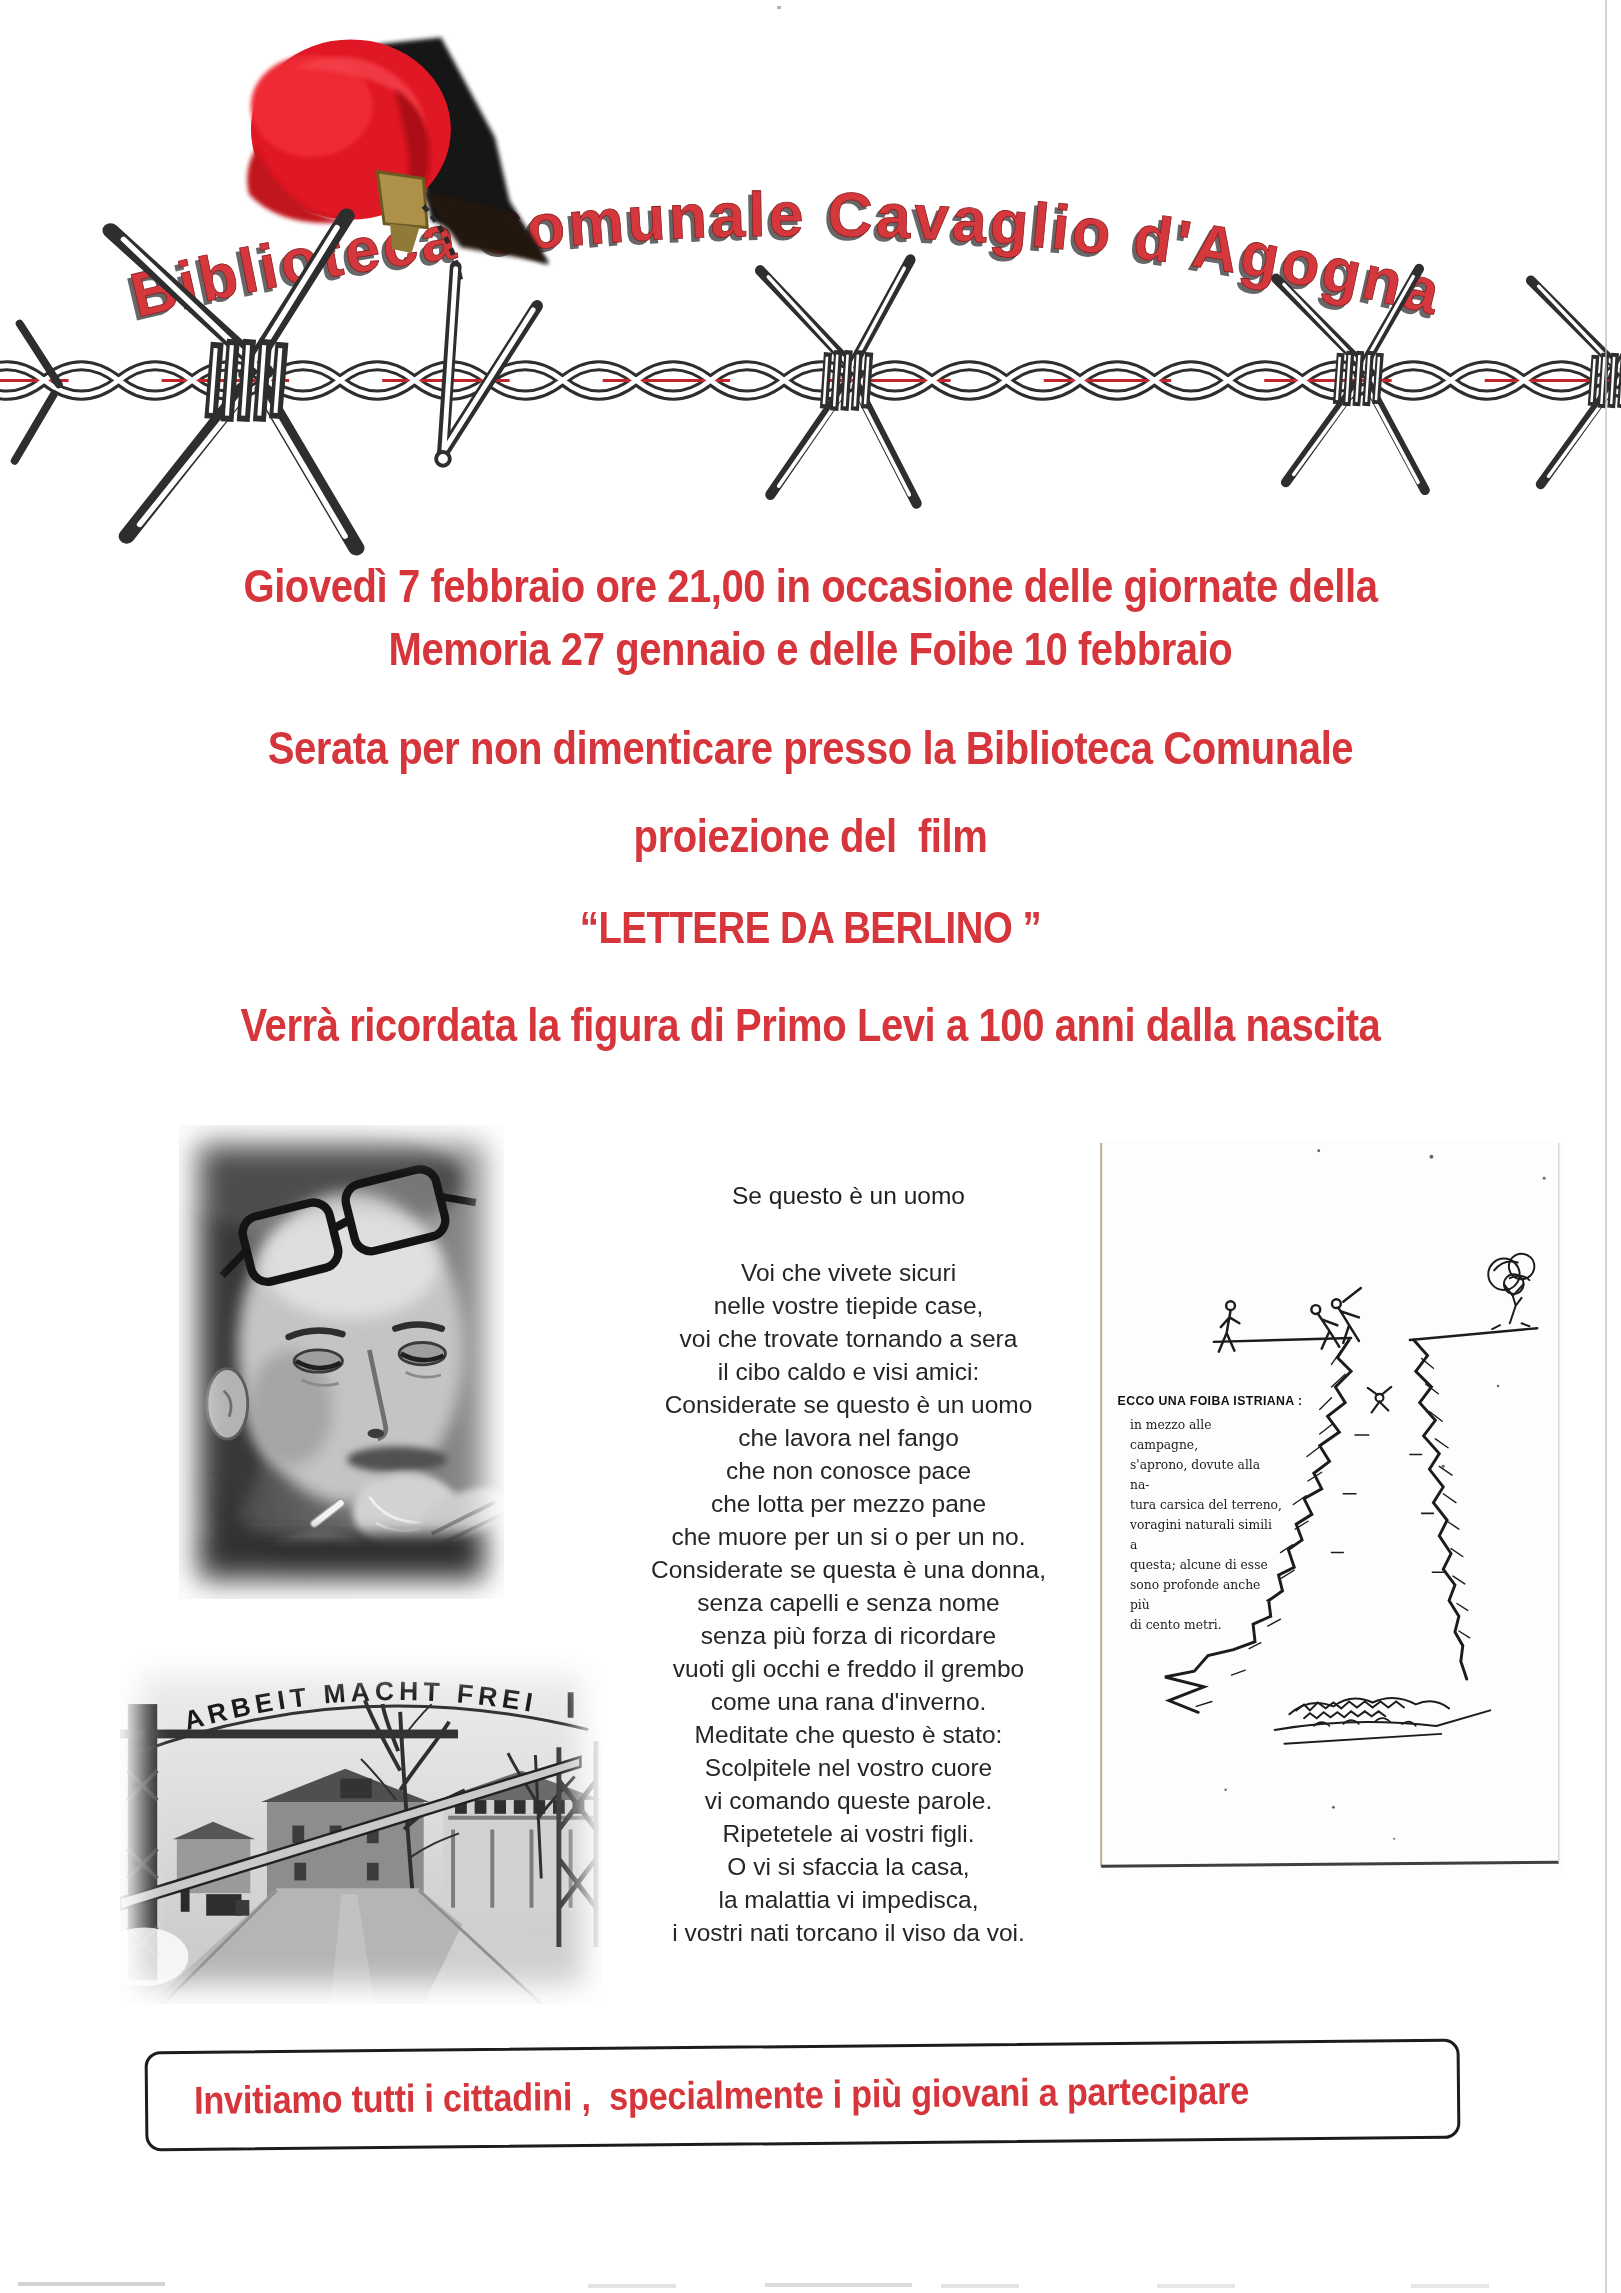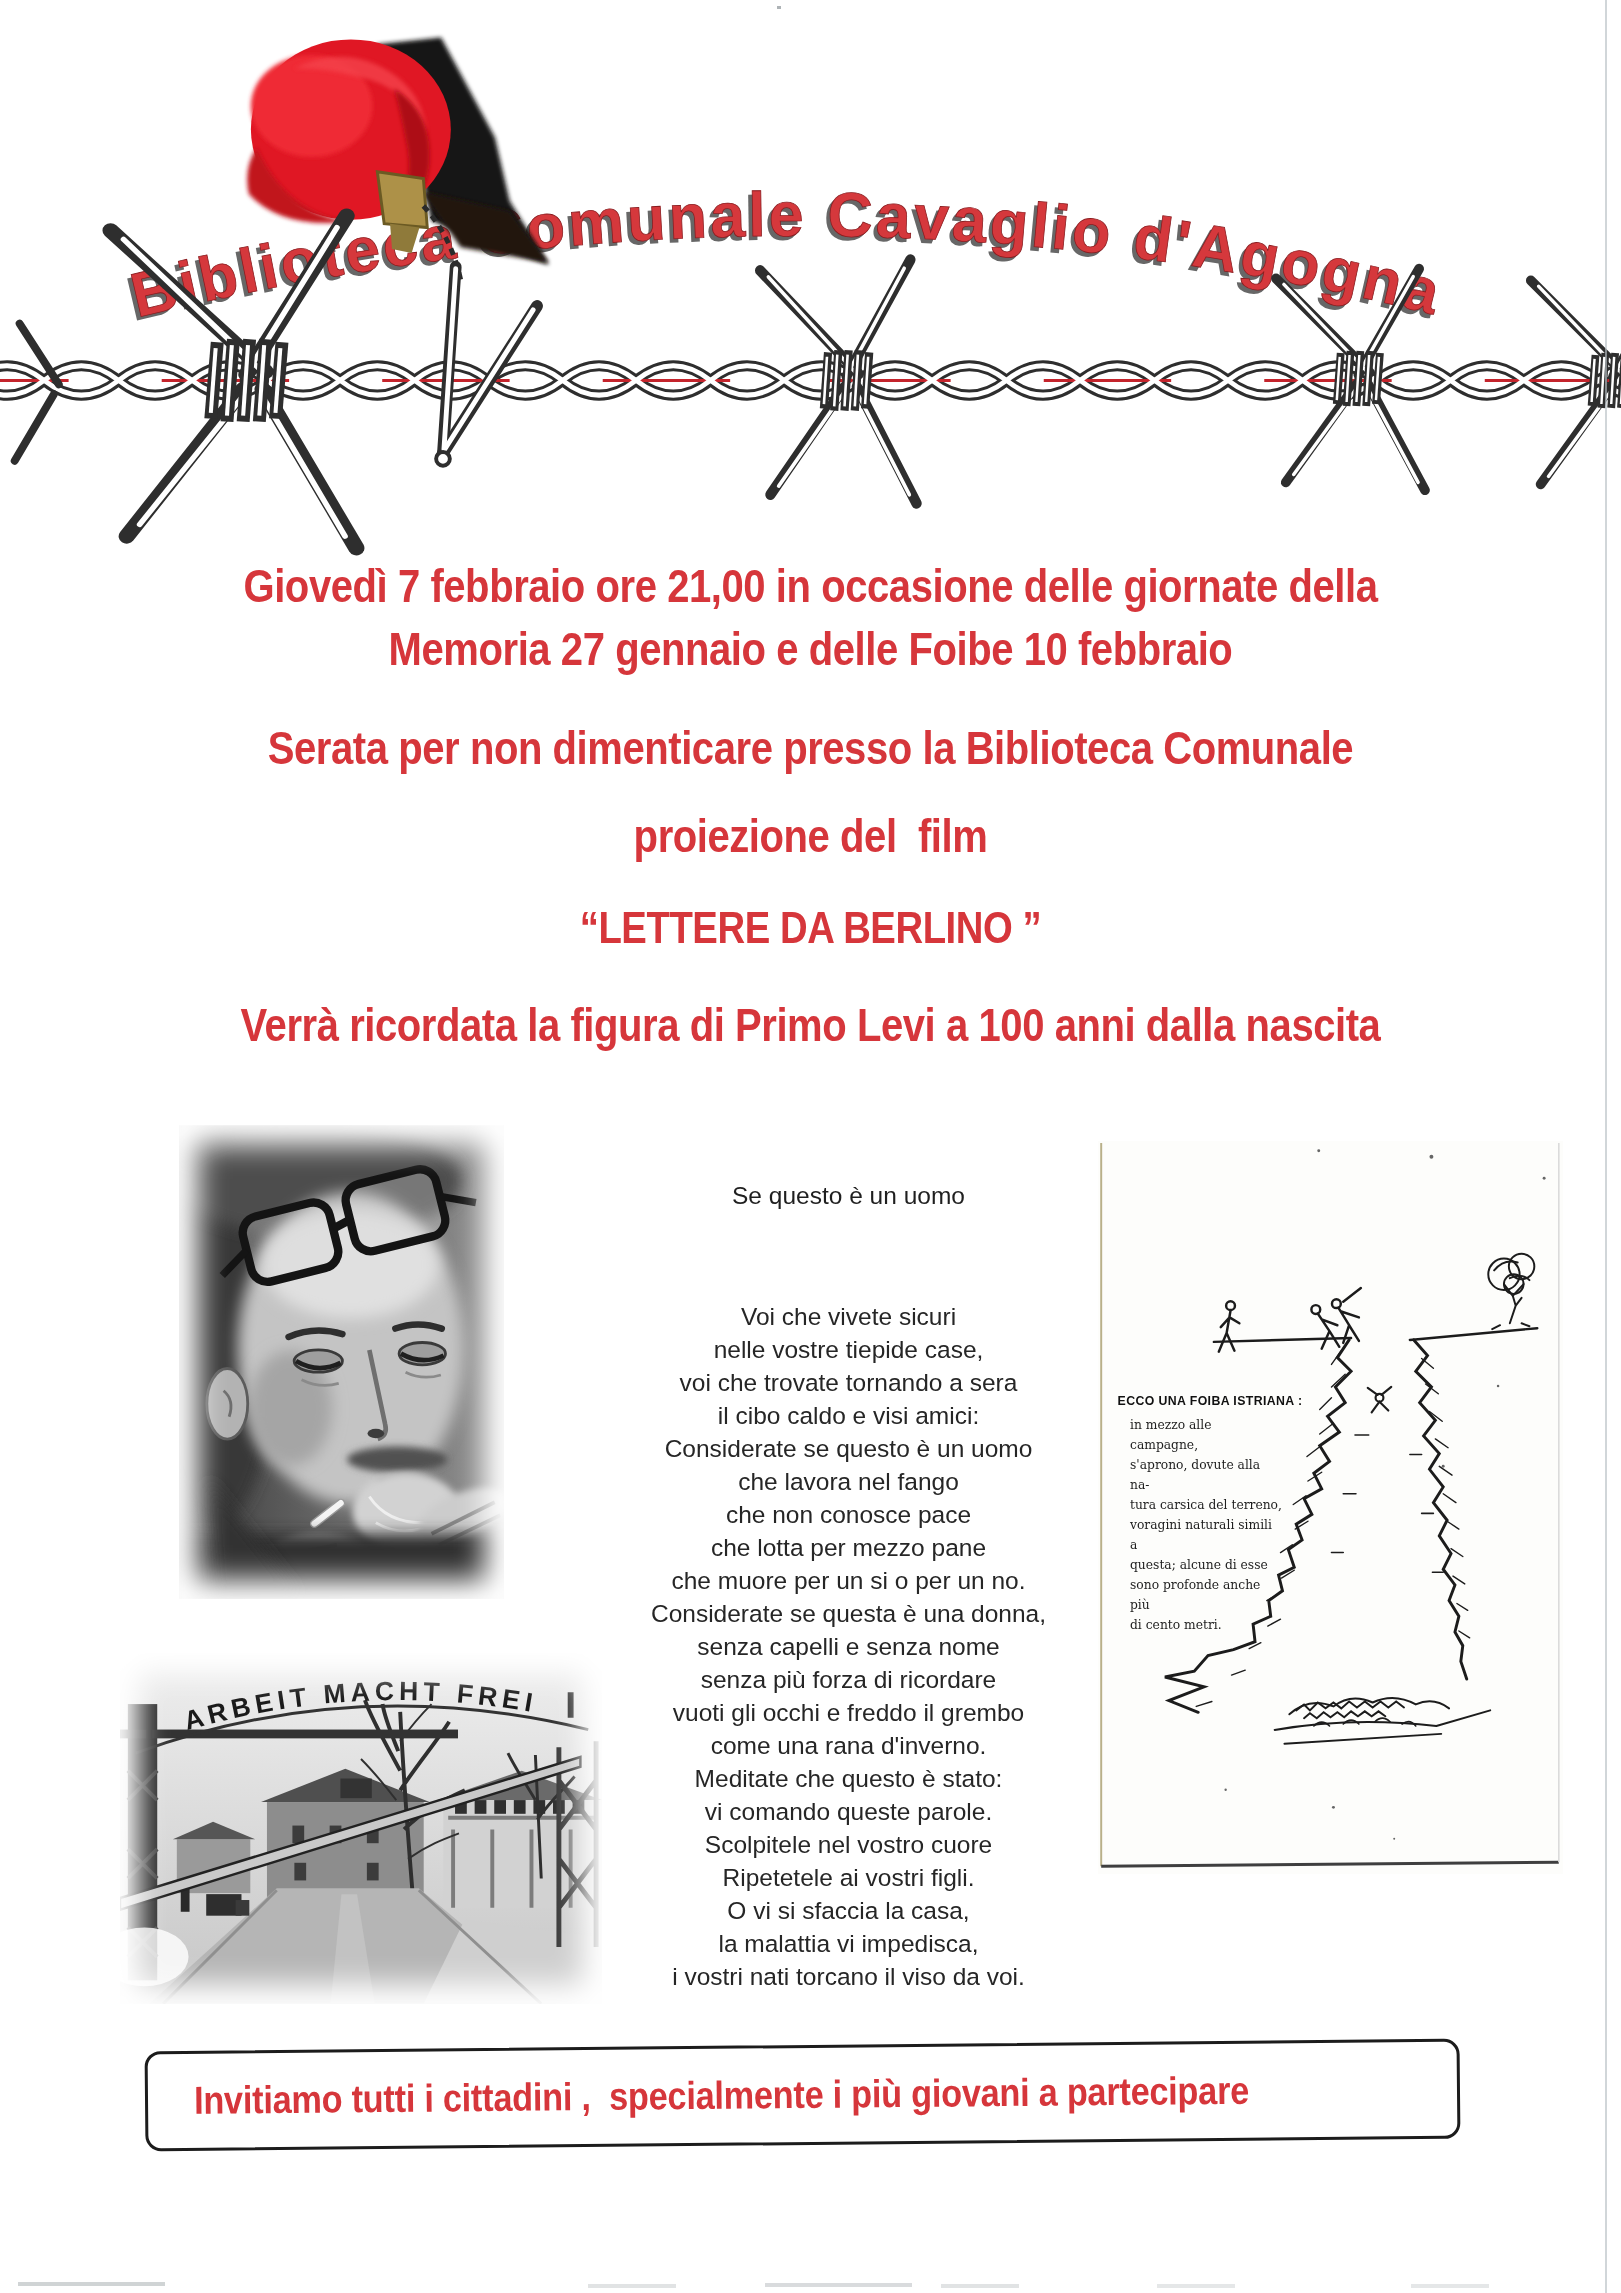--- a/index.html
+++ b/index.html
@@ -14,21 +14,21 @@
     transform:scaleX(0.87); transform-origin:center; white-space:pre;
   }
   .r1{top:559px;} .r2{top:622px;} .r3{top:721px;} .r4{top:809px;}
   .r5{top:903px; font-size:44px;} .r6{top:998px;}
   
   .poem-title{
     position:absolute; left:574px; top:1182px; width:549px; text-align:center;
     font-weight:normal; font-size:24.5px; color:#1f1f1f; letter-spacing:0px;
   }
   .poem{
-    position:absolute; left:574px; top:1300px; width:549px; text-align:center;
+    position:absolute; left:574px; top:1256px; width:549px; text-align:center;
     font-size:24.5px; line-height:33px; color:#262626;
   }
   
   .photo{position:absolute; overflow:hidden;}
   .vig{position:absolute; left:0; top:0; right:0; bottom:0; pointer-events:none;
        box-shadow:inset 0 0 29px 19.6px #ffffff;}
   
   .foiba-page{position:absolute; left:1098px; top:1141px; width:465px; height:733px; background:#fdfdfb;}
   .foiba-cap-title{
     position:absolute; left:19.6px; top:253px; width:126px;
@@ -221,22 +221,22 @@
     <div>che lavora nel fango</div>
     <div>che non conosce pace</div>
     <div>che lotta per mezzo pane</div>
     <div>che muore per un si o per un no.</div>
     <div>Considerate se questa è una donna,</div>
     <div>senza capelli e senza nome</div>
     <div>senza più forza di ricordare</div>
     <div>vuoti gli occhi e freddo il grembo</div>
     <div>come una rana d'inverno.</div>
     <div>Meditate che questo è stato:</div>
+    <div>Scolpitele nel vostro cuore</div>
     <div>vi comando queste parole.</div>
-    <div>Scolpitele nel vostro cuore</div>
     <div>Ripetetele ai vostri figli.</div>
     <div>O vi si sfaccia la casa,</div>
     <div>la malattia vi impedisca,</div>
     <div>i vostri nati torcano il viso da voi.</div>
   </div>
 
   <div class="foiba-page">
     <svg width="465" height="733" viewBox="0 0 474 748" style="position:absolute;left:0;top:0">
 
       <path d="M 3 2 L 3 740" stroke="#b9b089" stroke-width="2" fill="none"></path>

